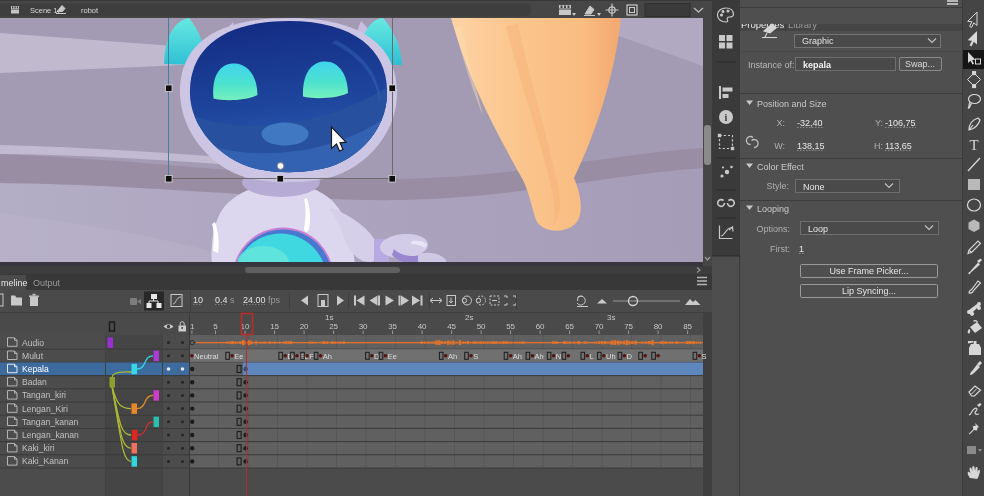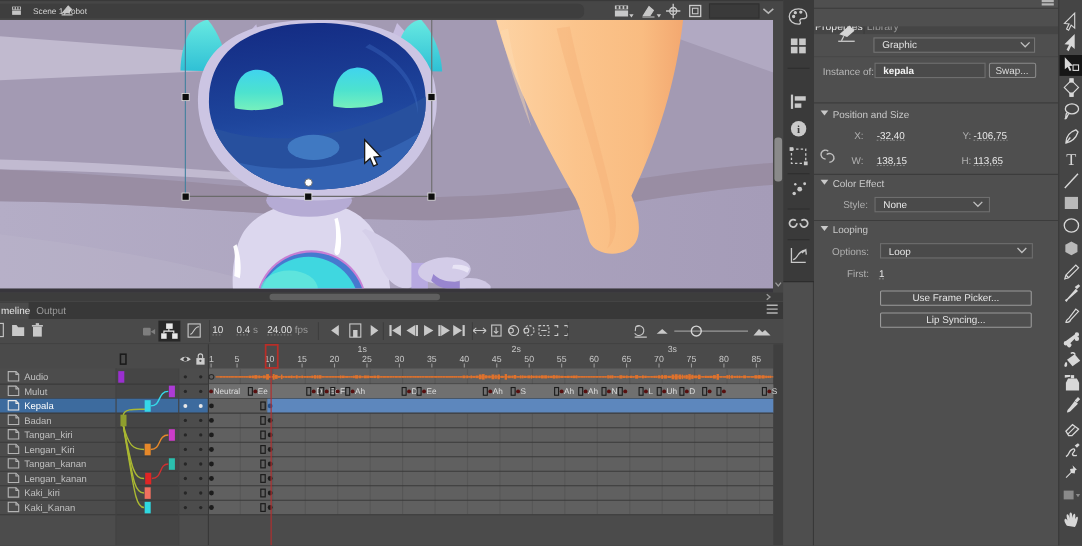--- a/index.html
+++ b/index.html
@@ -50,21 +50,21 @@
       </g>
 
       <rect x="627" y="4" width="10" height="10" fill="none" stroke="#c8c8c8" stroke-width="1.2"></rect>
       <rect x="629.5" y="6.5" width="5" height="5" fill="none" stroke="#c8c8c8" stroke-width="1"></rect>
 
       <rect x="645" y="2.5" width="45" height="13" fill="#3a3a3a" stroke="#2f2f2f"></rect>
 
       <path d="M694,7 l4.5,4 4.5,-4" stroke="#b5b5b5" stroke-width="1.4" fill="none"></path>
     </svg>
     <span class="txt" style="left:30px;top:5px;font-size:7.5px;color:#d8d8d8;text-align:center;">Scene 1</span>
-    <span class="txt" style="left:62px;top:5px;font-size:7.5px;color:#d8d8d8;">robot</span>
+    <span class="txt" style="left:81px;top:5px;font-size:7.5px;color:#d8d8d8;">robot</span>
     <span class="txt" style="left:652px;top:4px;font-size:9px;color:#e8e8e8;margin-top:14px;">217%</span>
   </div>
   <div id="canvas" class="abs" style="left:0;top:18px;width:703px;height:248px;overflow:hidden;border-bottom:4px solid #38363c;">
     <svg width="703" height="248" viewBox="0 0 703 248">
       <defs>
         <linearGradient id="faceg" x1="0.35" y1="0" x2="0.5" y2="1">
           <stop offset="0" stop-color="#142c84"></stop>
           <stop offset="0.55" stop-color="#1e459c"></stop>
           <stop offset="1" stop-color="#3161ba"></stop>
         </linearGradient>

